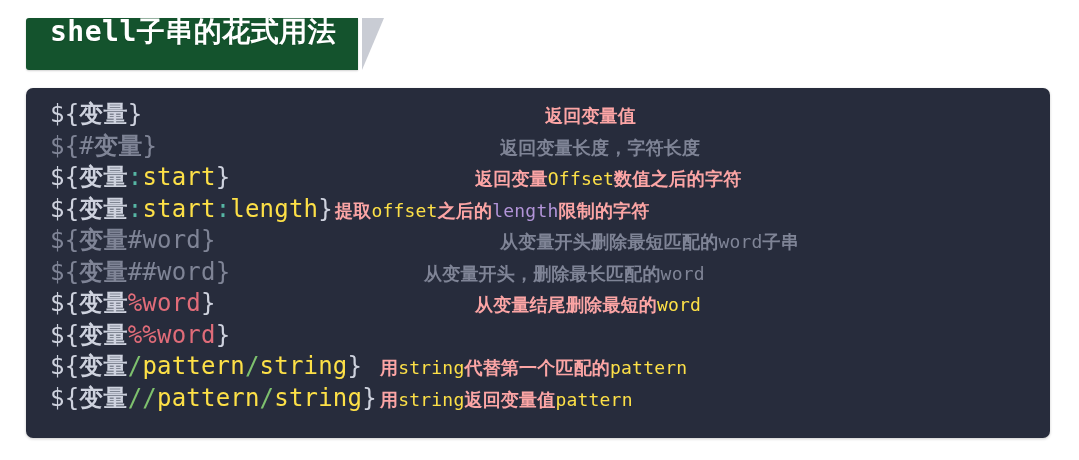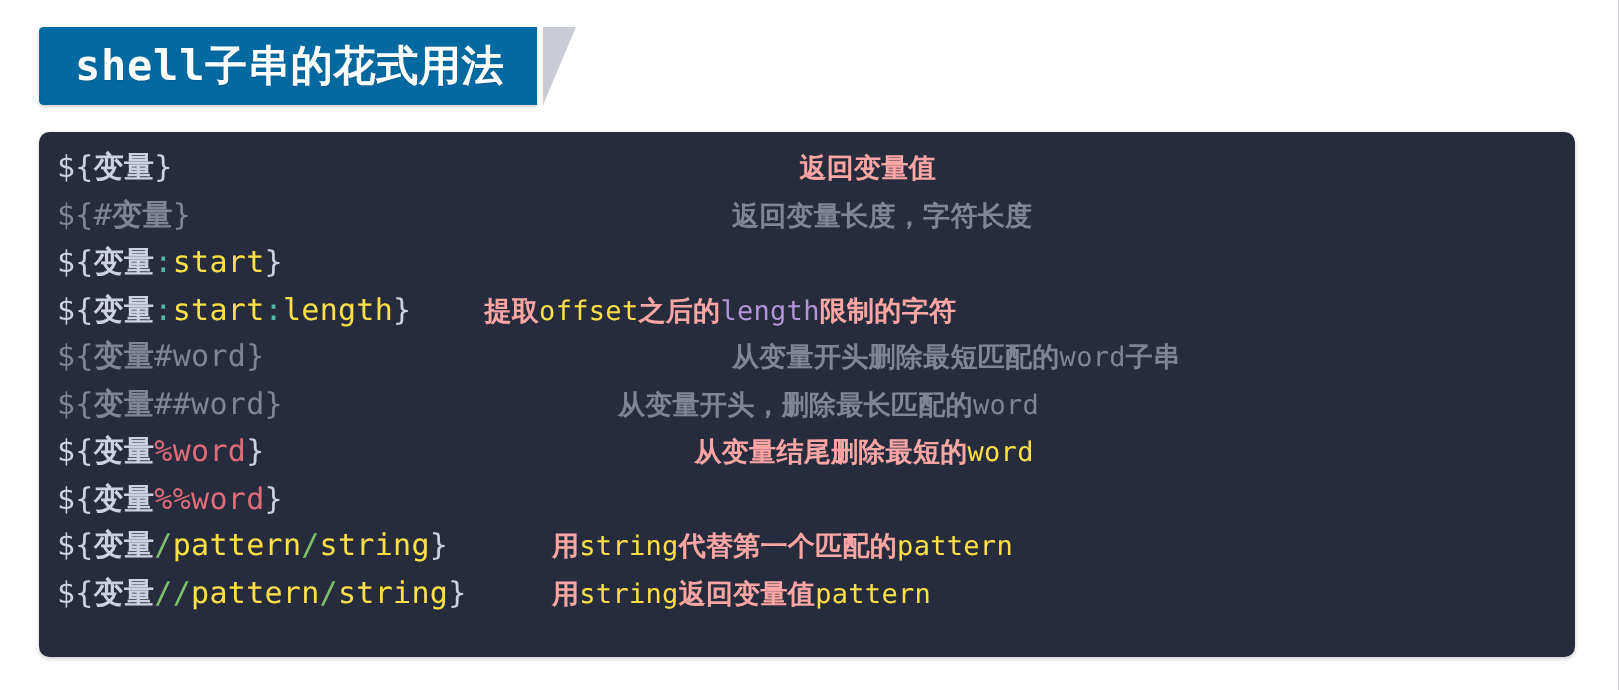--- a/index.html
+++ b/index.html
@@ -18,25 +18,24 @@
   
   #banner-wrap {
     position: absolute;
     left: 26px;
     top: 18px;
     display: flex;
     align-items: stretch;
     height: 52px;
   }
   #banner {
-    background: #0369a1;
+    background: #14532d;
     border-radius: 3px 0 0 3px;
     padding: 0 22px 0 24px;
     display: flex;
-    align-items: center;
     box-shadow: 0 1px 2px rgba(0,0,0,0.18);
   }
   #banner-title {
     color: #ffffff;
     font-size: 28px;
     font-weight: 700;
     letter-spacing: 0.5px;
     line-height: 1;
     white-space: nowrap;
     text-shadow: 0 1px 1px rgba(0,0,0,0.12);
@@ -79,22 +78,23 @@
   .row {
     display: flex;
     align-items: baseline;
     height: 31.5px;
     padding: 0 0 0 12px;
     white-space: nowrap;
   }
   .expr {
     width: 285px;
     flex: 0 0 285px;
-    font-size: 20px;
+    font-size: 24px;
     letter-spacing: 0.2px;
+    margin-left: 12px;
   }
   .desc {
     flex: 1 1 auto;
     font-size: 18px;
     letter-spacing: 0.2px;
     text-align: left;
   }
   .desc-inner { display: inline-block; }
 
   
@@ -131,20 +131,21 @@
       <div class="row">
         <div class="expr"><span class="t-base">${</span><span class="t-base cjk">变量</span><span class="t-base">}</span></div>
         <div class="desc"><span class="desc-inner" style="margin-left: 210px;"><span class="t-white cjk">返回变量值</span></span></div>
       </div>
       <div class="row dim">
         <div class="expr"><span class="t-base">${</span><span class="t-pink">#</span><span class="t-base cjk">变量</span><span class="t-base">}</span></div>
         <div class="desc"><span class="desc-inner" style="margin-left: 165px;"><span class="t-white cjk">返回变量长度，字符长度</span></span></div>
       </div>
       <div class="row">
         <div class="expr"><span class="t-base">${</span><span class="t-base cjk">变量</span><span class="t-teal">:</span><span class="t-gold">start</span><span class="t-base">}</span></div>
+        <div class="desc"><span class="desc-inner" style="margin-left: 140px;"><span class="t-white cjk">返回变量</span><span class="t-gold">Offset</span><span class="t-white cjk">数值之后的字符</span></span></div>
       </div>
       <div class="row">
         <div class="expr"><span class="t-base">${</span><span class="t-base cjk">变量</span><span class="t-teal">:</span><span class="t-gold">start</span><span class="t-teal">:</span><span class="t-gold">length</span><span class="t-base">}</span></div>
         <div class="desc"><span class="desc-inner" style=""><span class="t-white cjk">提取</span><span class="t-gold">offset</span><span class="t-white cjk">之后的</span><span class="t-purple">length</span><span class="t-white cjk">限制的字符</span></span></div>
       </div>
       <div class="row dim">
         <div class="expr"><span class="t-base">${</span><span class="t-base cjk">变量</span><span class="t-pink">#</span><span class="t-gold">word</span><span class="t-base">}</span></div>
         <div class="desc"><span class="desc-inner" style="margin-left: 165px;"><span class="t-white cjk">从变量开头删除最短匹配的</span><span class="t-gold">word</span><span class="t-white cjk">子串</span></span></div>
       </div>
       <div class="row dim">

